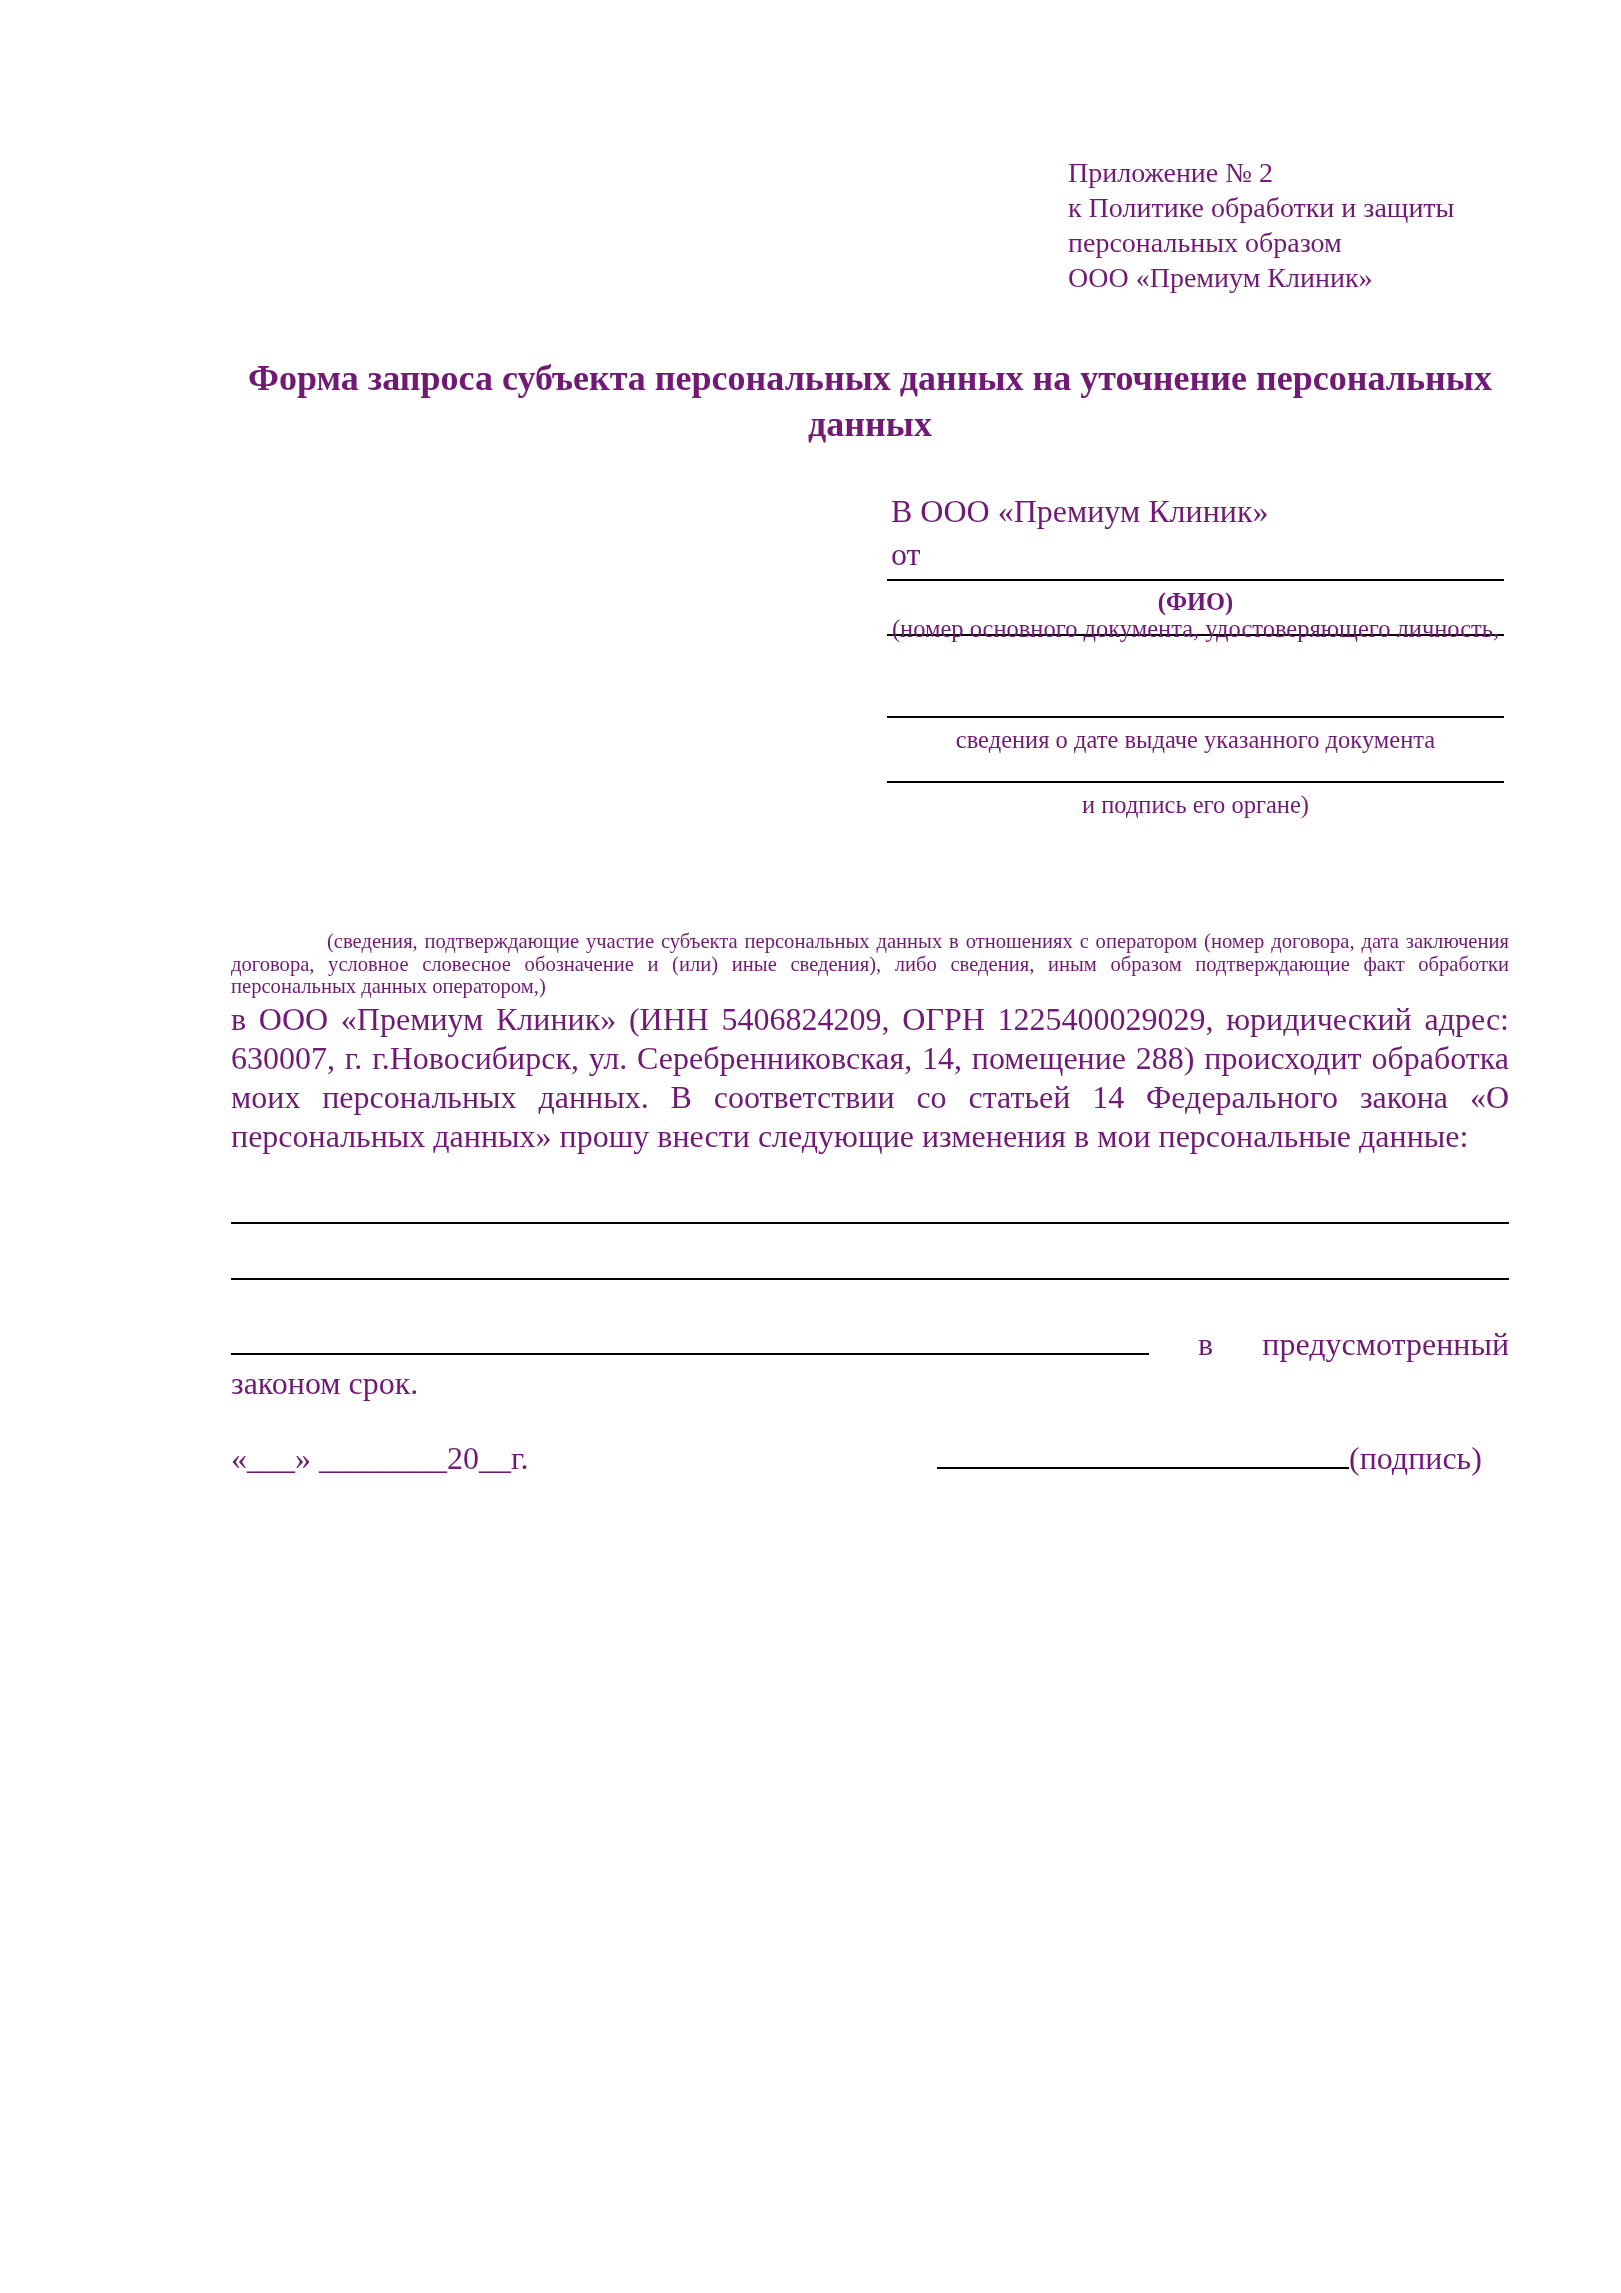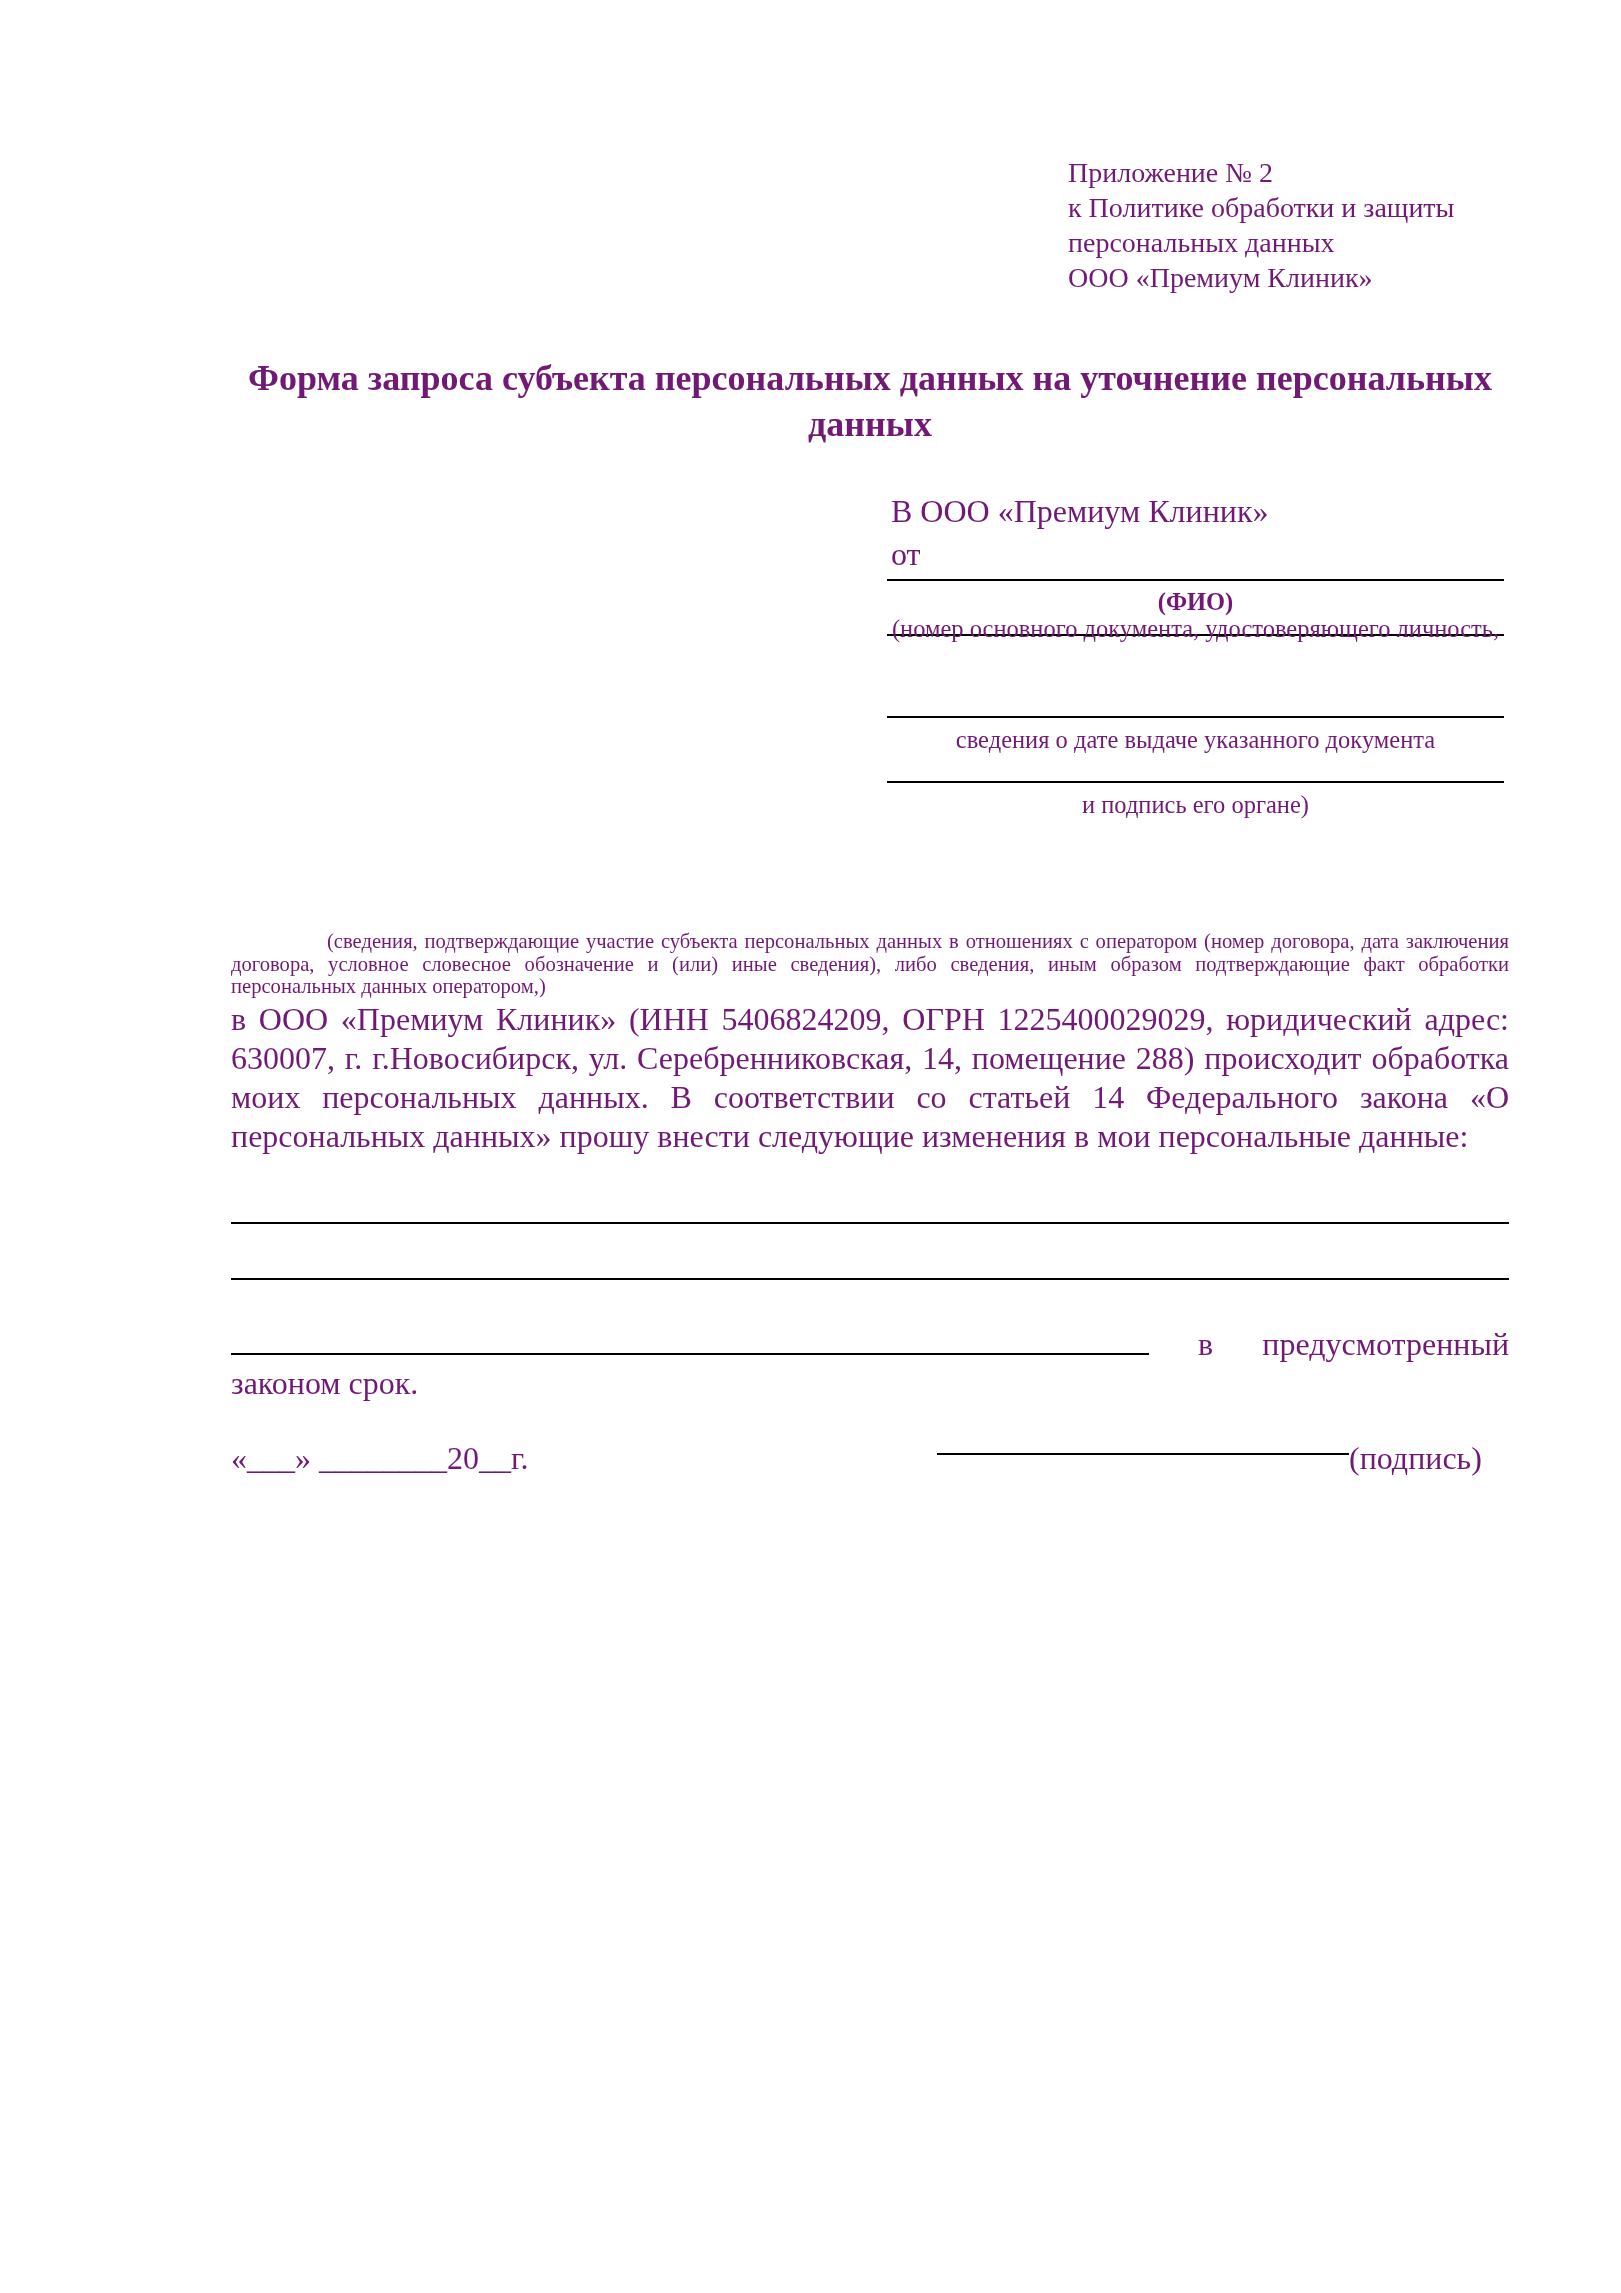--- a/index.html
+++ b/index.html
@@ -83,38 +83,38 @@
   .reply-line2 .addr-line {
     width: 918px;
     border-bottom: 2.9px solid #000000;
     margin-bottom: 8.8px;
   }
   .reply-line3 { left: 231px; top: 1364px; }
 
   .footer-date { left: 231px; top: 1439px; white-space: nowrap; }
   .footer-sig {
     left: 937px; top: 1439px; height: 39px;
-    display: flex; align-items: center;
+    display: flex; align-items: flex-end;
   }
   .footer-sig .sig-line {
     width: 412px;
     border-bottom: 2.9px solid #000000;
     margin-bottom: 8.8px;
   }
   .footer-sig .sig-caption { white-space: nowrap; }
 </style>
 </head>
 <body>
 
 <div class="page">
 
   <div class="abs appendix">
     <div>Приложение № 2</div>
     <div>к Политике обработки и защиты</div>
-    <div>персональных данных</div>
+    <div>персональных образом</div>
     <div>ООО «Премиум Клиник»</div>
   </div>
 
   <div class="abs doc-title">Форма запроса субъекта персональных данных на уточнение персональных данных</div>
 
   <div class="abs recipient-org">В ООО «Премиум Клиник»</div>
   <div class="abs recipient-from">от</div>
 
   <div class="uline" style="left:887px; top:579px; width:617px;"></div>
   <div class="field-caption" style="top:587px;font-weight:bold;">(ФИО)</div>

